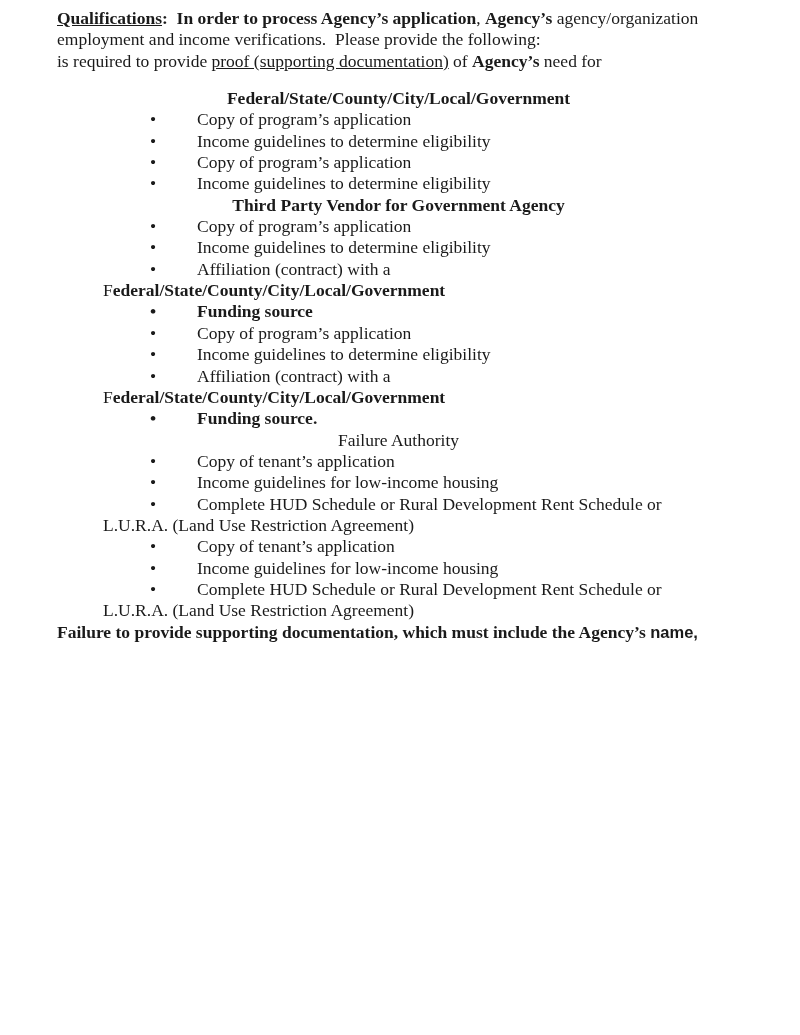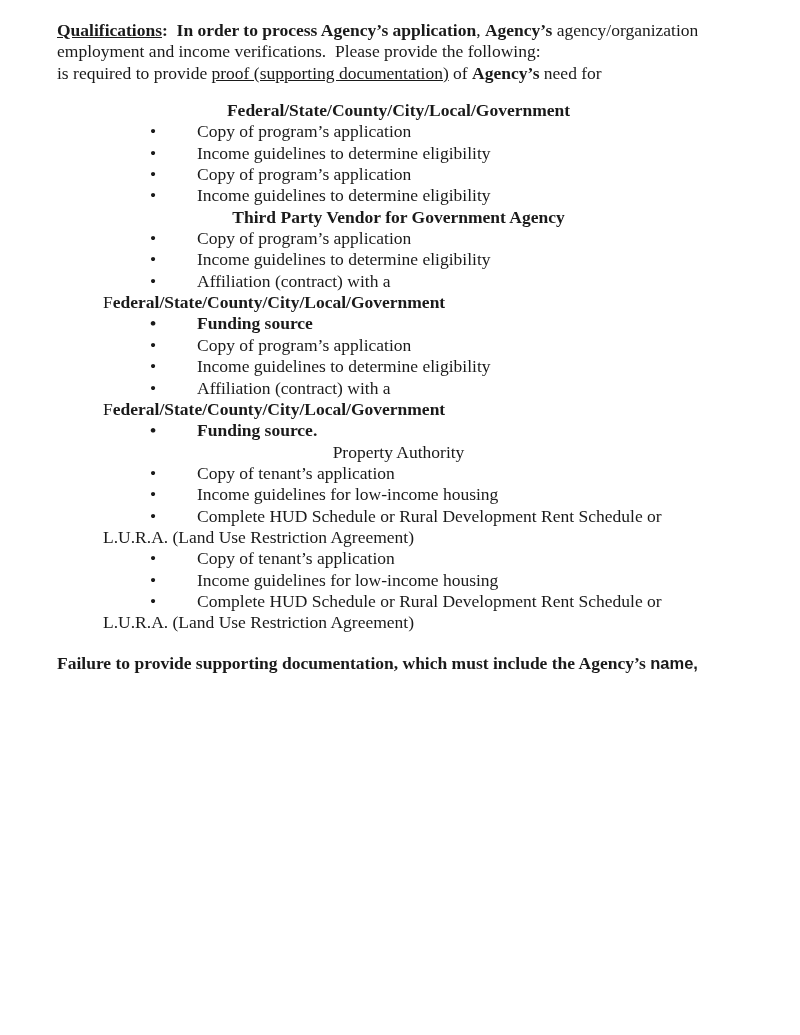--- a/index.html
+++ b/index.html
@@ -6,32 +6,32 @@
   .page {
     position: relative;
     width: 800px;
     height: 1035px;
     box-sizing: border-box;
     background: #ffffff;
     color: #1a1a1a;
     font-family: "Liberation Serif", "DejaVu Serif", serif;
     font-size: 17.5px;
     line-height: 21.35px;
-    padding: 20px 60px 0 57px;
+    padding: 8px 60px 0 57px;
     overflow: hidden;
   }
   .line { white-space: pre; }
   .b { font-weight: bold; }
   .u { text-decoration: underline; }
   .center { text-align: center; }
   .bullet { position: relative; padding-left: 140px; }
   .bullet .marker { position: absolute; left: 93px; top: 0; }
   .hang { padding-left: 46px; }
   .body-block { margin-top: 16px; }
-  .footer { margin-top: 19px; font-weight: bold; }
+  .footer { font-weight: bold; }
   .sans { font-family: "Liberation Sans", "DejaVu Sans", sans-serif; font-size: 16.5px; }
 </style>
 </head>
 <body>
 
 <div class="page">
 
   <div class="para">
     <div class="line"><span class="b u">Qualifications</span><span class="b">:  </span><span class="b">In order to process Agency’s application</span><span>, </span><span class="b">Agency’s</span><span> agency/organization</span></div>
     <div class="line"><span>employment and income verifications.  Please provide the following:</span></div>
@@ -48,21 +48,21 @@
     <div class="line bullet"><span class="marker">•</span><span>Copy of program’s application</span></div>
     <div class="line bullet"><span class="marker">•</span><span>Income guidelines to determine eligibility</span></div>
     <div class="line bullet"><span class="marker">•</span><span>Affiliation (contract) with a</span></div>
     <div class="line hang"><span>F</span><span class="b">ederal/State/County/City/Local/Government</span></div>
     <div class="line bullet b"><span class="marker">•</span><span>Funding source</span></div>
     <div class="line bullet"><span class="marker">•</span><span>Copy of program’s application</span></div>
     <div class="line bullet"><span class="marker">•</span><span>Income guidelines to determine eligibility</span></div>
     <div class="line bullet"><span class="marker">•</span><span>Affiliation (contract) with a</span></div>
     <div class="line hang"><span>F</span><span class="b">ederal/State/County/City/Local/Government</span></div>
     <div class="line bullet b"><span class="marker">•</span><span>Funding source.</span></div>
-    <div class="line center"><span>Property Authority</span></div>
+    <div class="line center"><span>Failure Authority</span></div>
     <div class="line bullet"><span class="marker">•</span><span>Copy of tenant’s application</span></div>
     <div class="line bullet"><span class="marker">•</span><span>Income guidelines for low-income housing</span></div>
     <div class="line bullet"><span class="marker">•</span><span>Complete HUD Schedule or Rural Development Rent Schedule or</span></div>
     <div class="line hang"><span>L.U.R.A. (Land Use Restriction Agreement)</span></div>
     <div class="line bullet"><span class="marker">•</span><span>Copy of tenant’s application</span></div>
     <div class="line bullet"><span class="marker">•</span><span>Income guidelines for low-income housing</span></div>
     <div class="line bullet"><span class="marker">•</span><span>Complete HUD Schedule or Rural Development Rent Schedule or</span></div>
     <div class="line hang"><span>L.U.R.A. (Land Use Restriction Agreement)</span></div>
   </div>
 

